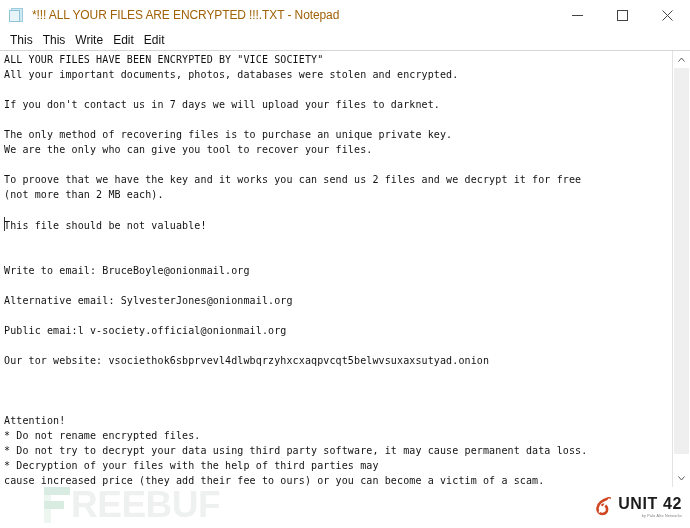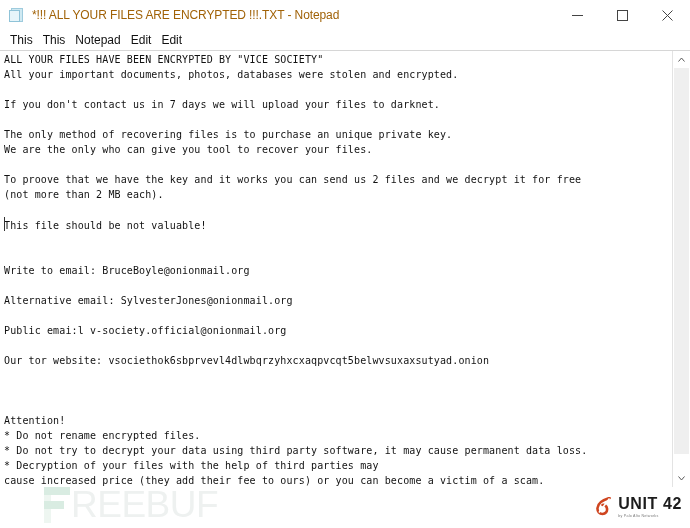--- a/index.html
+++ b/index.html
@@ -208,21 +208,21 @@
     background: #d9ece2;
   }
   #freebuf-bracket .bar-side {
     position: absolute;
     left: 0; top: 0;
     width: 7px; height: 36px;
     background: #eef6f1;
   }
   #freebuf-text {
     font-size: 37px;
-    font-weight: normal;
+    font-weight: bold;
     color: #eef1f0;
     letter-spacing: -0.5px;
     line-height: 40px;
   }
 
   
   #unit42-logo {
     position: absolute;
     right: 8px;
     top: 496px;
@@ -233,20 +233,21 @@
     width: 17px;
     height: 19px;
     position: relative;
     margin-right: 5px;
     margin-top: 1px;
   }
   #unit42-mark svg { display: block; }
   #unit42-wordmark {
     display: flex;
     flex-direction: column;
+    align-items: flex-end;
   }
   #unit42-name {
     font-size: 16px;
     font-weight: bold;
     color: #1c1c1c;
     letter-spacing: 0.6px;
     line-height: 16px;
   }
   #unit42-tagline {
     font-size: 3.6px;
@@ -284,21 +285,21 @@
           <line x1="0.5" y1="0.5" x2="10.5" y2="10.5" stroke="#444444" stroke-width="1"></line>
           <line x1="10.5" y1="0.5" x2="0.5" y2="10.5" stroke="#444444" stroke-width="1"></line>
         </svg>
       </div>
     </div>
   </div>
 
   <div id="menu-bar">
     <div class="menu-item">This</div>
     <div class="menu-item">This</div>
-    <div class="menu-item">Notepad</div>
+    <div class="menu-item">Write</div>
     <div class="menu-item">Edit</div>
     <div class="menu-item">Edit</div>
   </div>
 
   <div id="editor-area">
     <div id="text-canvas">
       <div id="text-content">ALL YOUR FILES HAVE BEEN ENCRYPTED BY "VICE SOCIETY"
 All your important documents, photos, databases were stolen and encrypted.
 
 If you don't contact us in 7 days we will upload your files to darknet.

